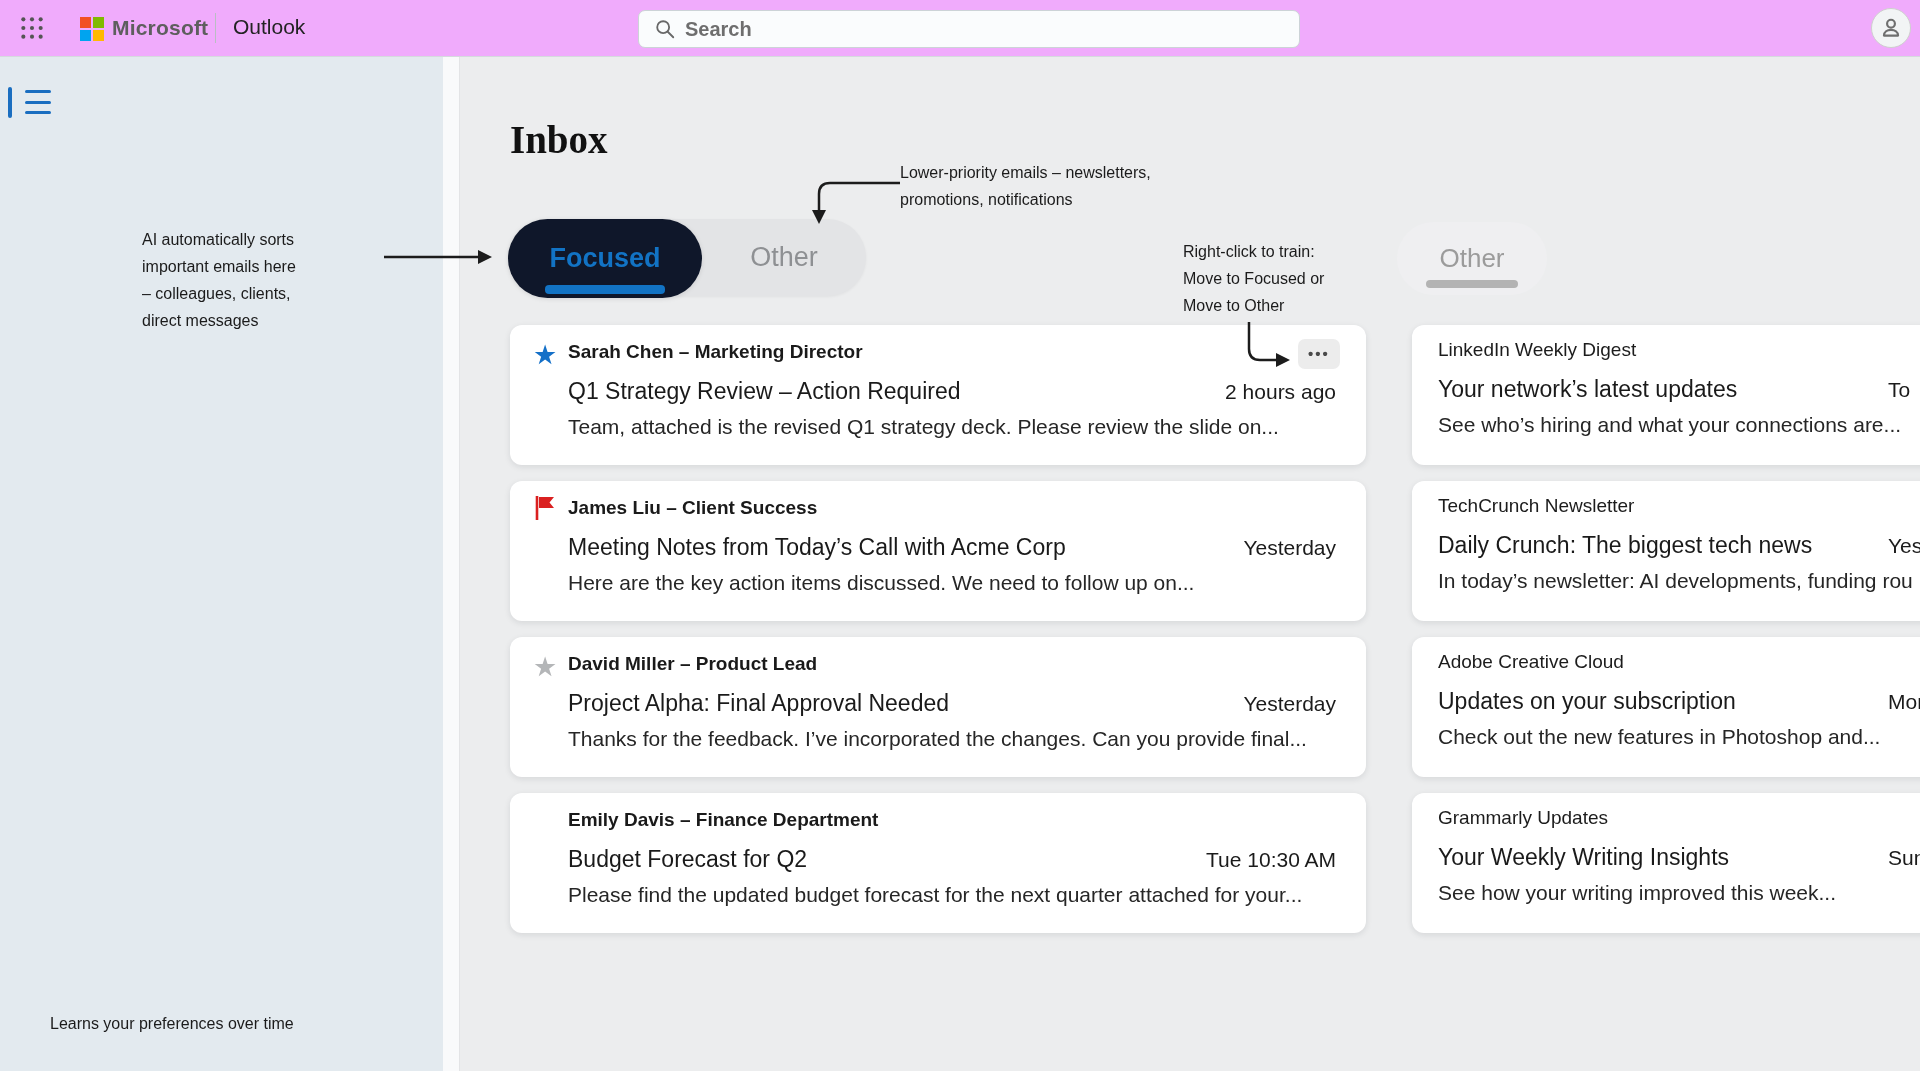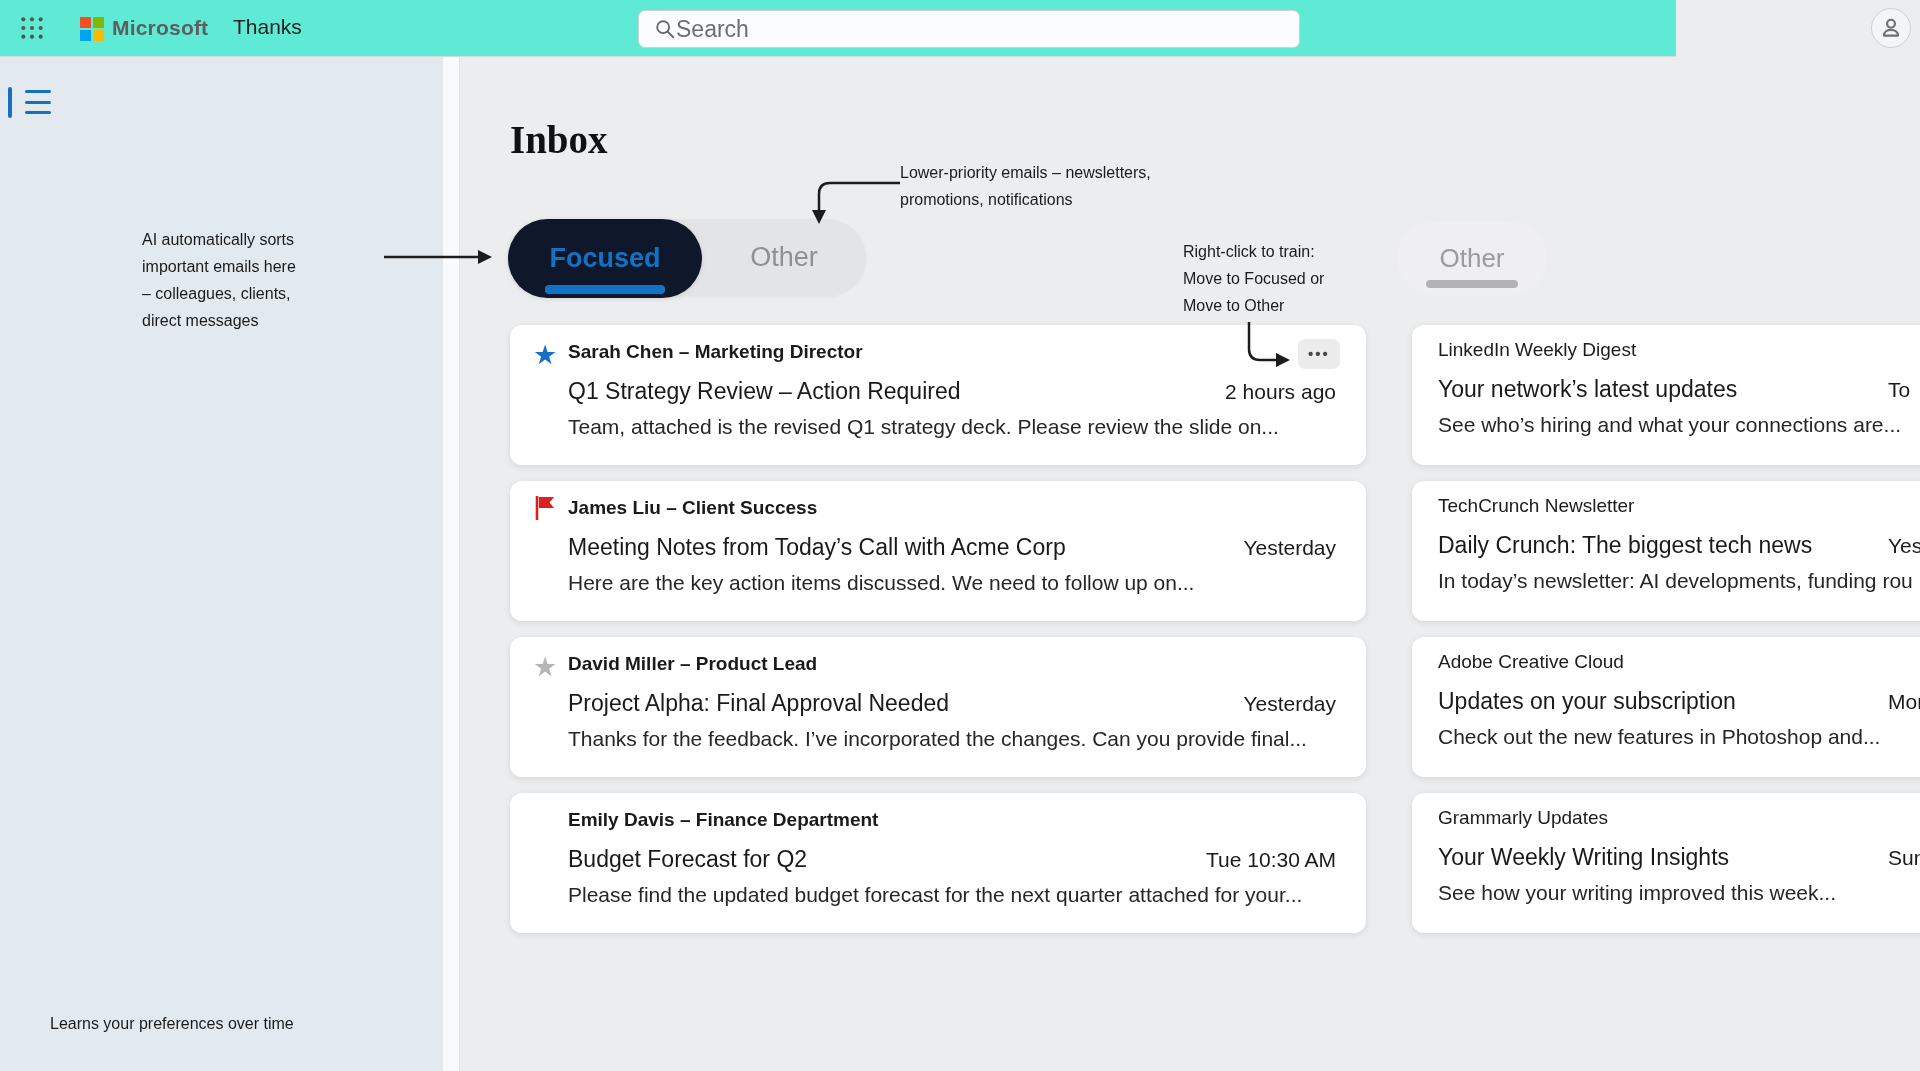--- a/index.html
+++ b/index.html
@@ -4,36 +4,36 @@
 <style>
   * { margin:0; padding:0; box-sizing:border-box; }
   html,body { overflow:hidden; }
   body {
     width:1920px; height:1071px; position:relative;
     background:#ecedee;
     font-family:"Liberation Sans","DejaVu Sans",sans-serif;
     color:#1b1b1b;
   }
   
-  .topbar { position:absolute; left:0; top:0; width:1676px; height:57px;
-    background:#5eead4; border-bottom:1px solid #d5dade; z-index:10; }
+  .topbar { position:absolute; left:0; top:0; width:1920px; height:57px;
+    background:#f0abfc; border-bottom:1px solid #d5dade; z-index:10; }
   .waffle { position:absolute; left:16px; top:13px; width:32px; height:32px;
     background:none; border:none; cursor:pointer; }
   .mslogo { position:absolute; left:80px; top:17px; width:24px; height:24px;
     display:grid; grid-template-columns:11px 11px; grid-template-rows:11px 11px; gap:2px; }
   .mslogo i { display:block; }
   .brandtext { position:absolute; left:112px; top:16px; font-size:21px;
     font-weight:700; color:#5e5e5e; letter-spacing:.2px; }
   .tb-divider { position:absolute; left:215px; top:13px; width:1px; height:30px; background:#b9bec3; }
   .appname { position:absolute; left:233px; top:15px; font-size:21px; color:#232323; }
   .search { position:absolute; left:638px; top:10px; width:662px; height:38px;
     background:#fafcfd; border:1px solid #ccd3d7; border-radius:7px; display:flex; align-items:center; }
   .search svg { margin-left:15px; flex:none; }
   .search input { flex:1; border:none; outline:none; background:transparent;
-    font-size:23px; color:#333; margin-left:0; font-family:inherit; }
+    font-size:20px; color:#333; margin-left:9px; font-family:inherit;font-weight:bold; }
   .search input::placeholder { color:#6e6e6e; }
   .avatar { position:absolute; left:1871px; top:8px; width:40px; height:40px;
     border-radius:50%; background:#f2f4f5; border:1px solid #cfcfcf; cursor:pointer;
     display:flex; align-items:center; justify-content:center; }
   
   .sidebar { position:absolute; left:0; top:57px; width:443px; height:1014px; background:#e3eaef; }
   .accent { position:absolute; left:8px; top:30px; width:4px; height:31px; border-radius:2px; background:#1a6ec0; }
   .hamburger { position:absolute; left:25px; top:33px; width:26px; height:24px;
     background:none; border:none; cursor:pointer; display:flex; flex-direction:column; justify-content:space-between; }
   .hamburger span { display:block; height:3px; border-radius:2px; background:#1a6ec0; }
@@ -109,21 +109,21 @@
     </svg>
   </button>
   <span class="mslogo">
     <i style="background:#f25022"></i>
       <i style="background:#7fba00"></i>
     <i style="background:#00a4ef"></i>
       <i style="background:#ffb900"></i>
   </span>
   <span class="brandtext">Microsoft</span>
   <div class="tb-divider"></div>
-  <span class="appname">Thanks</span>
+  <span class="appname">Outlook</span>
   <div class="search">
     <svg width="22" height="22" viewBox="0 0 24 24">
       <circle cx="10" cy="10" r="6.5" fill="none" stroke="#686868" stroke-width="2"></circle>
       <line x1="15" y1="15" x2="21" y2="21" stroke="#686868" stroke-width="2" stroke-linecap="round"></line>
     </svg>
     <input placeholder="Search" style="">
   </div>
   <button class="avatar">
     <svg width="26" height="26" viewBox="0 0 24 24">
       <circle cx="12" cy="8" r="3.6" fill="none" stroke="#6f6f6f" stroke-width="2"></circle>

